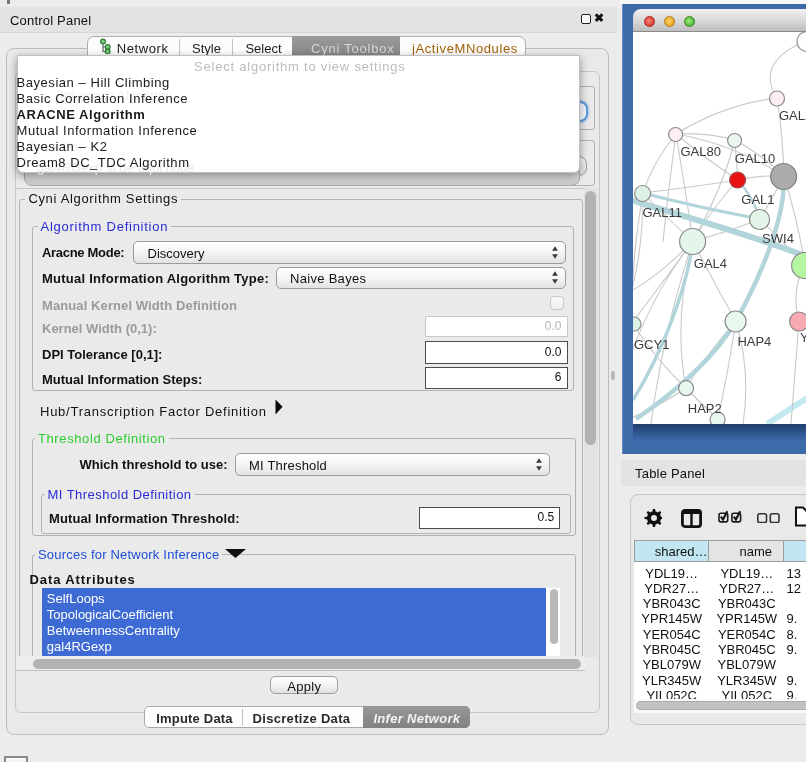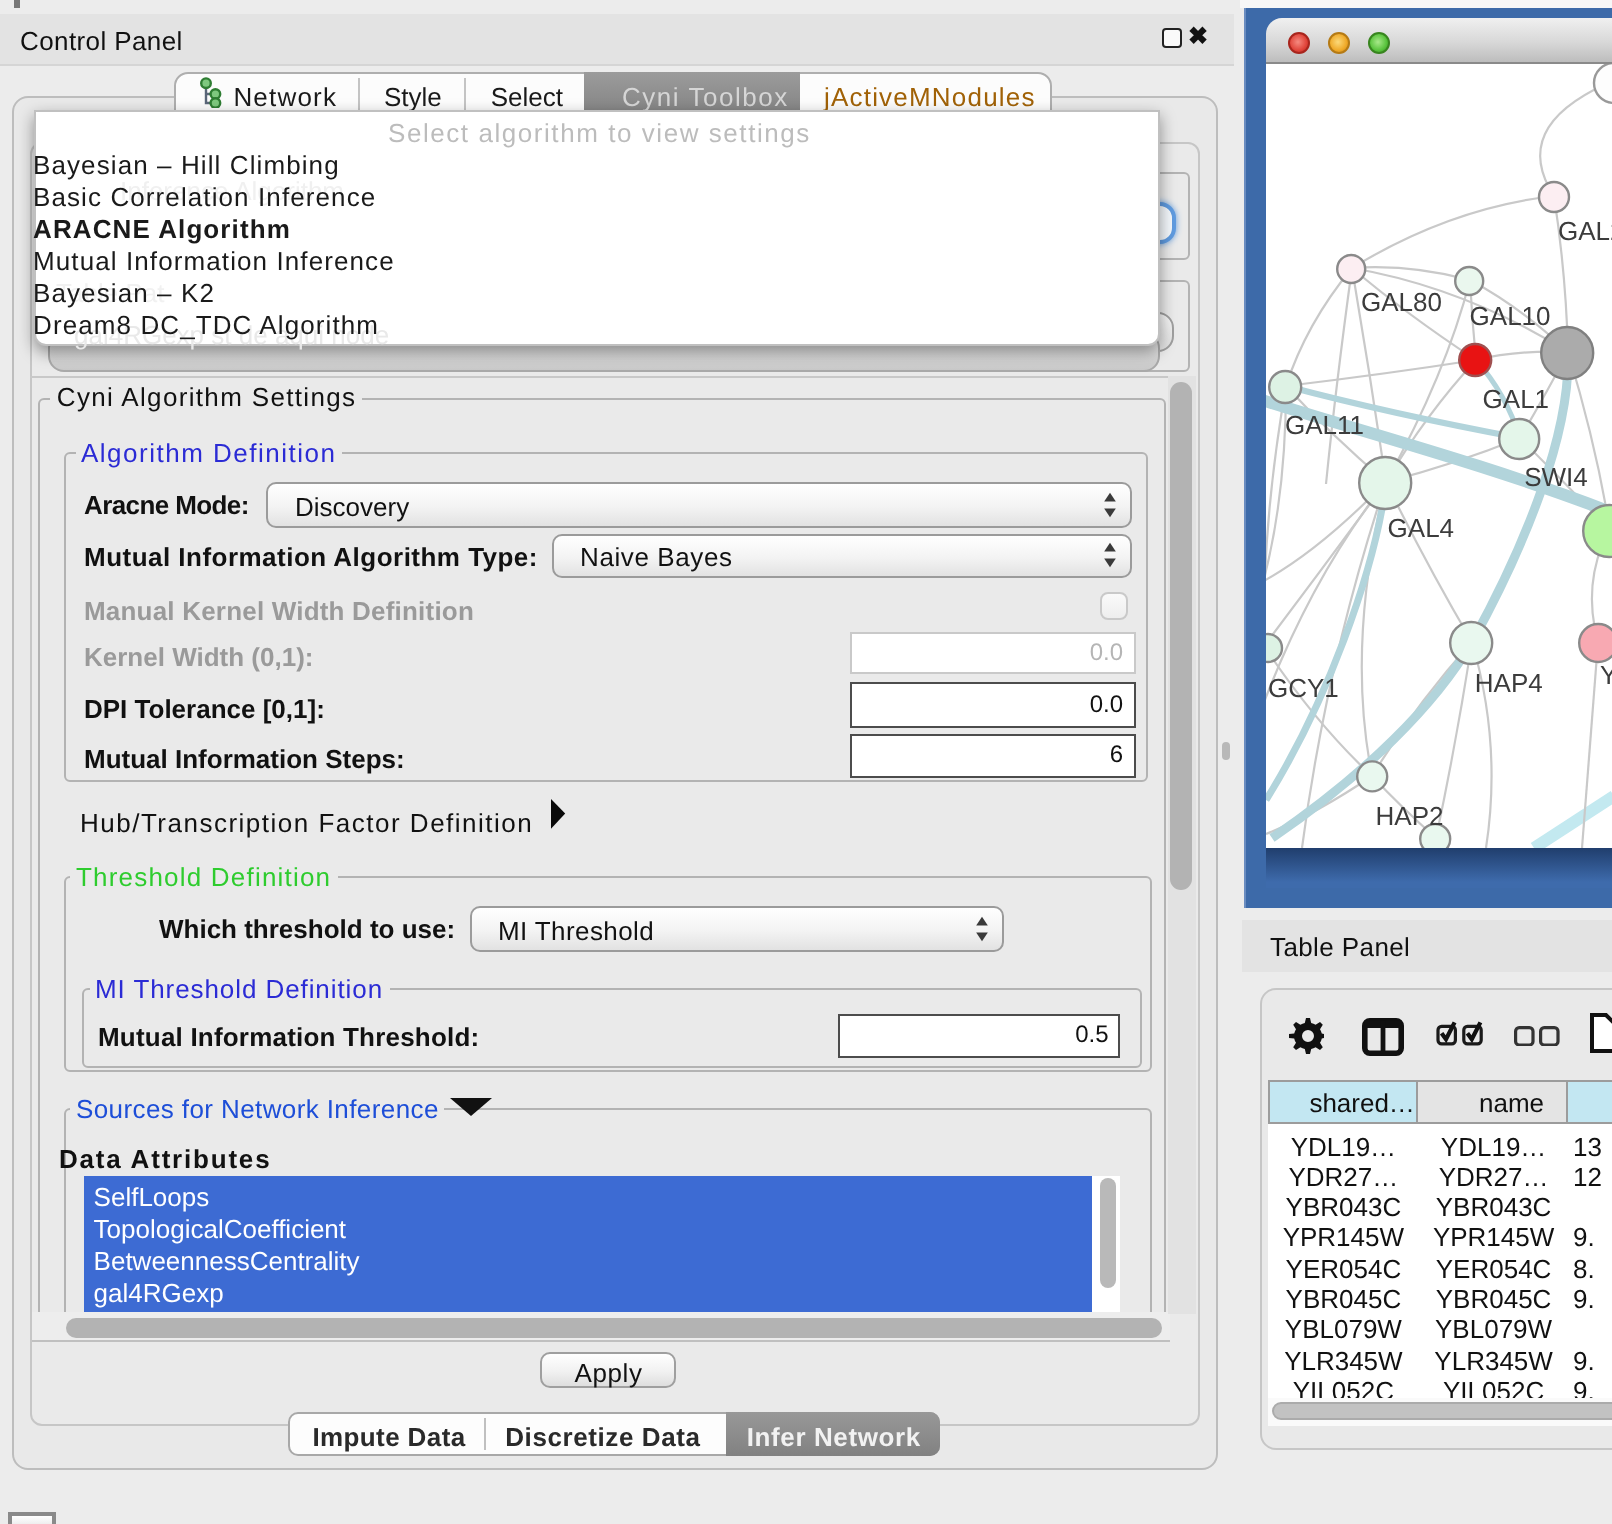--- a/index.html
+++ b/index.html
@@ -95,21 +95,21 @@
 
   <div class="lbl" style="left:25px;top:232.5px;letter-spacing:0.75px;">Hub/Transcription Factor Definition</div>
   <svg class="abs" style="left:259.8px;top:227.8px;" width="8" height="16" viewBox="0 0 8 16">
         <path d="M0.5 0.5 L7.6 7.7 L0.5 15.4 Z" fill="#0a0a0a"></path>
       </svg>
 
   <div class="gbox" style="left:17px;top:267.4px;width:543.5px;height:97.6px;"></div>
   <div class="gtitle" style="left:20px;top:260px;color:#2ecc2e;letter-spacing:0.6px;">Threshold Definition</div>
 
   <div class="lbl b" style="left:64.5px;top:285.5px;">Which threshold to use:</div>
-  <div class="combo" style="left:220px;top:282px;width:267px;height:22.5px;">
+  <div class="combo" style="left:220px;top:282px;width:315px;height:22.5px;">
         <span style="position:absolute;left:13px;top:3.5px;letter-spacing:0.2px;">MI Threshold</span>
     <svg class="ar" viewBox="0 0 9 17">
           <path d="M4.5 1.5 L7.8 6.5 L1.2 6.5 Z" fill="#3a3a3a"></path>
           <path d="M4.5 15.5 L7.8 10.5 L1.2 10.5 Z" fill="#3a3a3a"></path>
         </svg>
       </div>
 
   <div class="gbox" style="left:26px;top:323.4px;width:530px;height:39.6px;"></div>
   <div class="gtitle" style="left:29.5px;top:316px;color:#2b2bd5;letter-spacing:0.46px;">MI Threshold Definition</div>
   <div class="lbl b" style="left:34px;top:340px;letter-spacing:0.1px;">Mutual Information Threshold:</div>
@@ -136,21 +136,21 @@
 <div class="abs" style="left:585px;top:191px;width:11px;height:254px;background:#b3b3b3;border-radius:5.5px;"></div>
 
 <div class="abs" style="left:270.3px;top:676.3px;width:68px;height:18px;background:linear-gradient(#ffffff,#f1f1f1 55%,#dedede);border:1px solid #9f9f9f;border-radius:5px;box-sizing:border-box;"></div>
 <div class="lbl" style="left:270.3px;top:678.5px;width:68px;text-align:center;letter-spacing:0.3px;">Apply</div>
 
 <div class="abs" style="left:143.8px;top:706.4px;width:326px;height:22px;background:#fdfdfd;border:1px solid #a8a8a8;border-radius:5px;box-sizing:border-box;"></div>
 <div class="abs" style="left:363.2px;top:706.4px;width:106.5px;height:22px;background:linear-gradient(#989898,#818181);border-radius:0 5px 5px 0;"></div>
 <div class="abs" style="left:241.6px;top:709px;width:1px;height:16px;background:#c0c0c0;"></div>
 <div class="lbl b" style="left:156.2px;top:711px;color:#2a2a2a;letter-spacing:0.2px;">Impute Data</div>
 <div class="lbl b" style="left:252.6px;top:711px;color:#2a2a2a;letter-spacing:0.3px;">Discretize Data</div>
-<div class="lbl b" style="left:373.4px;top:711px;color:#f2f2f2;letter-spacing:0.3px;">Infer Network</div>
+<div class="lbl b" style="left:373.4px;top:711px;color:#f2f2f2;letter-spacing:0.3px;font-style:italic;">Infer Network</div>
 
 <div class="abs" style="left:611px;top:371px;width:4px;height:9px;background:#b8b8b8;border-radius:2px;"></div>
 
 <div class="abs" style="left:4px;top:756px;width:20px;height:10px;border:2px solid #8a8a8a;background:linear-gradient(#ffffff,#d5d5d5);"></div>
 
 <div class="abs" style="left:24px;top:166px;width:556px;height:20px;border:1px solid #a9a9a9;border-radius:8px;background:linear-gradient(#f0f0f0,#c9c9c9);box-sizing:border-box;"></div>
 <div class="abs" style="left:17px;top:55px;width:563px;height:118px;background:#ffffff;border:1px solid #c0c0c0;border-radius:0 0 6px 6px;box-shadow:0 3px 8px rgba(0,0,0,0.4);box-sizing:border-box;"></div>
 <div class="lbl" style="left:60px;top:88px;color:#f0f0f0;">Inference Algorithm</div>
 <div class="lbl" style="left:28px;top:139px;color:#f1f1f1;">Table Pat</div>
 <div class="lbl" style="left:37px;top:160px;color:#e9e9e9;">gal4RGexp st de aqui node</div>

